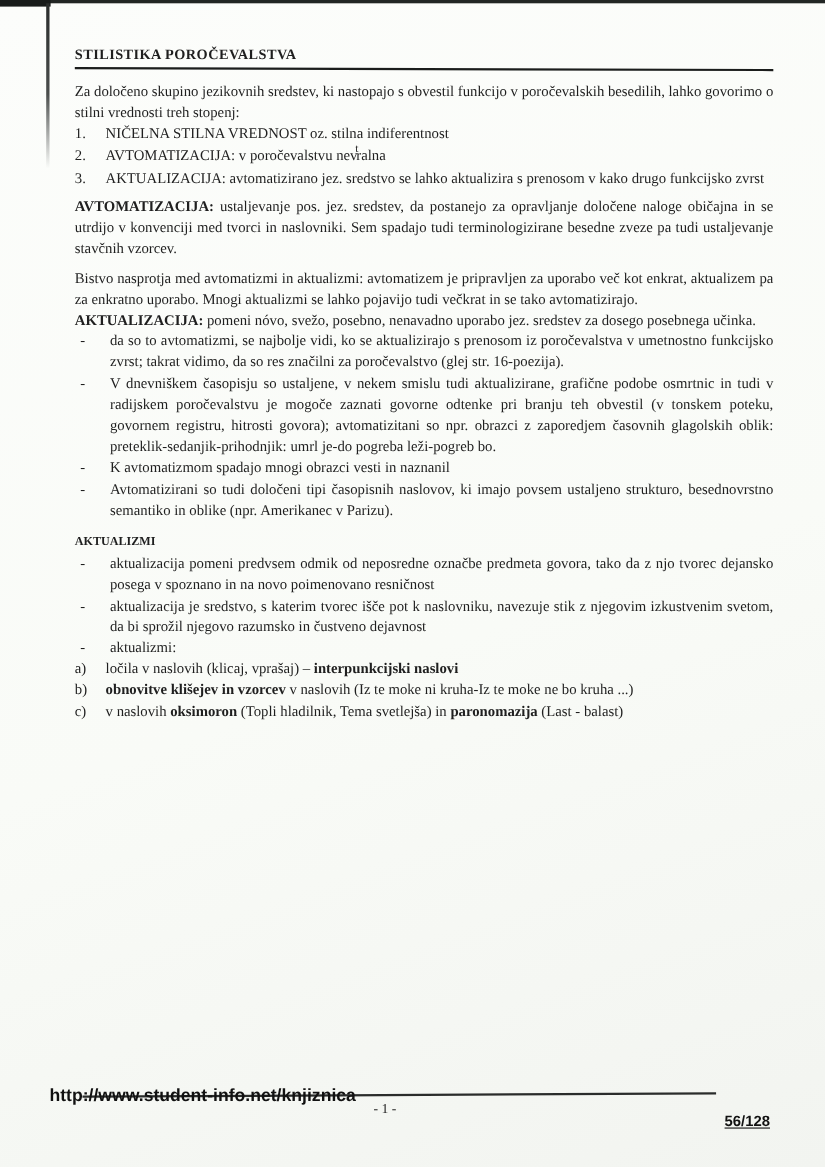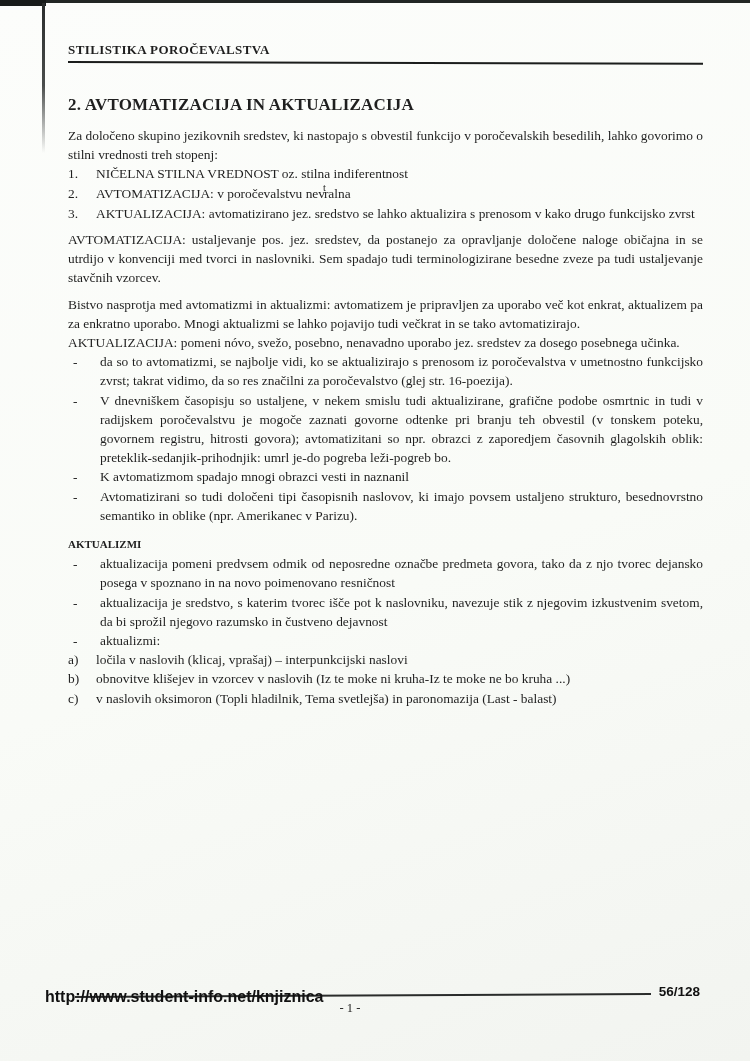--- a/index.html
+++ b/index.html
@@ -24,44 +24,43 @@
   .para { text-align:justify; margin:0; }
   .mt-p1 { margin-top:16px; }
   .mt-p2 { margin-top:10px; }
   .mt-sm { margin-top:7px; }
   .sec-head { font-weight:bold; margin:14px 0 0 0; }
   .sec-head.tight { margin-top:10px; }
   .row { display:flex; }
   .marker { flex:0 0 28px; }
   .marker.dash { padding-left:5px; flex-basis:32px; box-sizing:border-box; }
   .itext { flex:1; text-align:justify; }
-  b { font-weight:normal; }
+  b { font-weight:bold; }
   .ins { position:relative; top:-7px; font-size:10.5px; margin:0 -2px; }
   
   .foot-rule { position:absolute; left:75px; top:996px; width:576px; height:2px; background:#2a2c2b;
                transform:rotate(-.3deg); transform-origin:left center; }
   .page-number { position:absolute; left:0; top:1001px; width:700px; text-align:center; font-size:12.5px; }
   .footer-url { position:absolute; left:45px; top:988px; font-family:"Liberation Sans", sans-serif;
                 font-weight:bold; font-size:16px; color:#111; }
-  .sheet-counter { position:absolute; right:50px; top:984px; font-family:"Liberation Sans", sans-serif;
-                   font-weight:bold; font-size:13.5px; color:#111; }
+  .sheet-counter { position:absolute; right:50px; top:1012px; font-family:"Liberation Sans", sans-serif;
+                   font-weight:bold; font-size:13.5px; color:#111;text-decoration:underline; }
 </style>
 </head>
 <body>
 
 <div class="page">
   <div class="scan-top"></div>
   <div class="scan-top-corner"></div>
   <div class="scan-left-streak"></div>
 
   <div class="content">
     <div class="running-head">STILISTIKA POROČEVALSTVA</div>
     <div class="head-rule"></div>
 
-    <h1 class="title">2. AVTOMATIZACIJA IN AKTUALIZACIJA</h1>
 
 
     <p class="para mt-p2">Za določeno skupino jezikovnih sredstev, ki nastopajo s obvestil funkcijo v poročevalskih besedilih, lahko govorimo o stilni vrednosti treh stopenj:</p>
     <div class="row">
       <span class="marker">1.</span>
       <span class="itext"><span>NIČELNA STILNA VREDNOST oz. stilna indiferentnost</span></span>
     </div>
     <div class="row">
       <span class="marker">2.</span>
       <span class="itext"><span>AVTOMATIZACIJA: v poročevalstvu nev</span><span class="ins">t</span><span>ralna</span></span>

